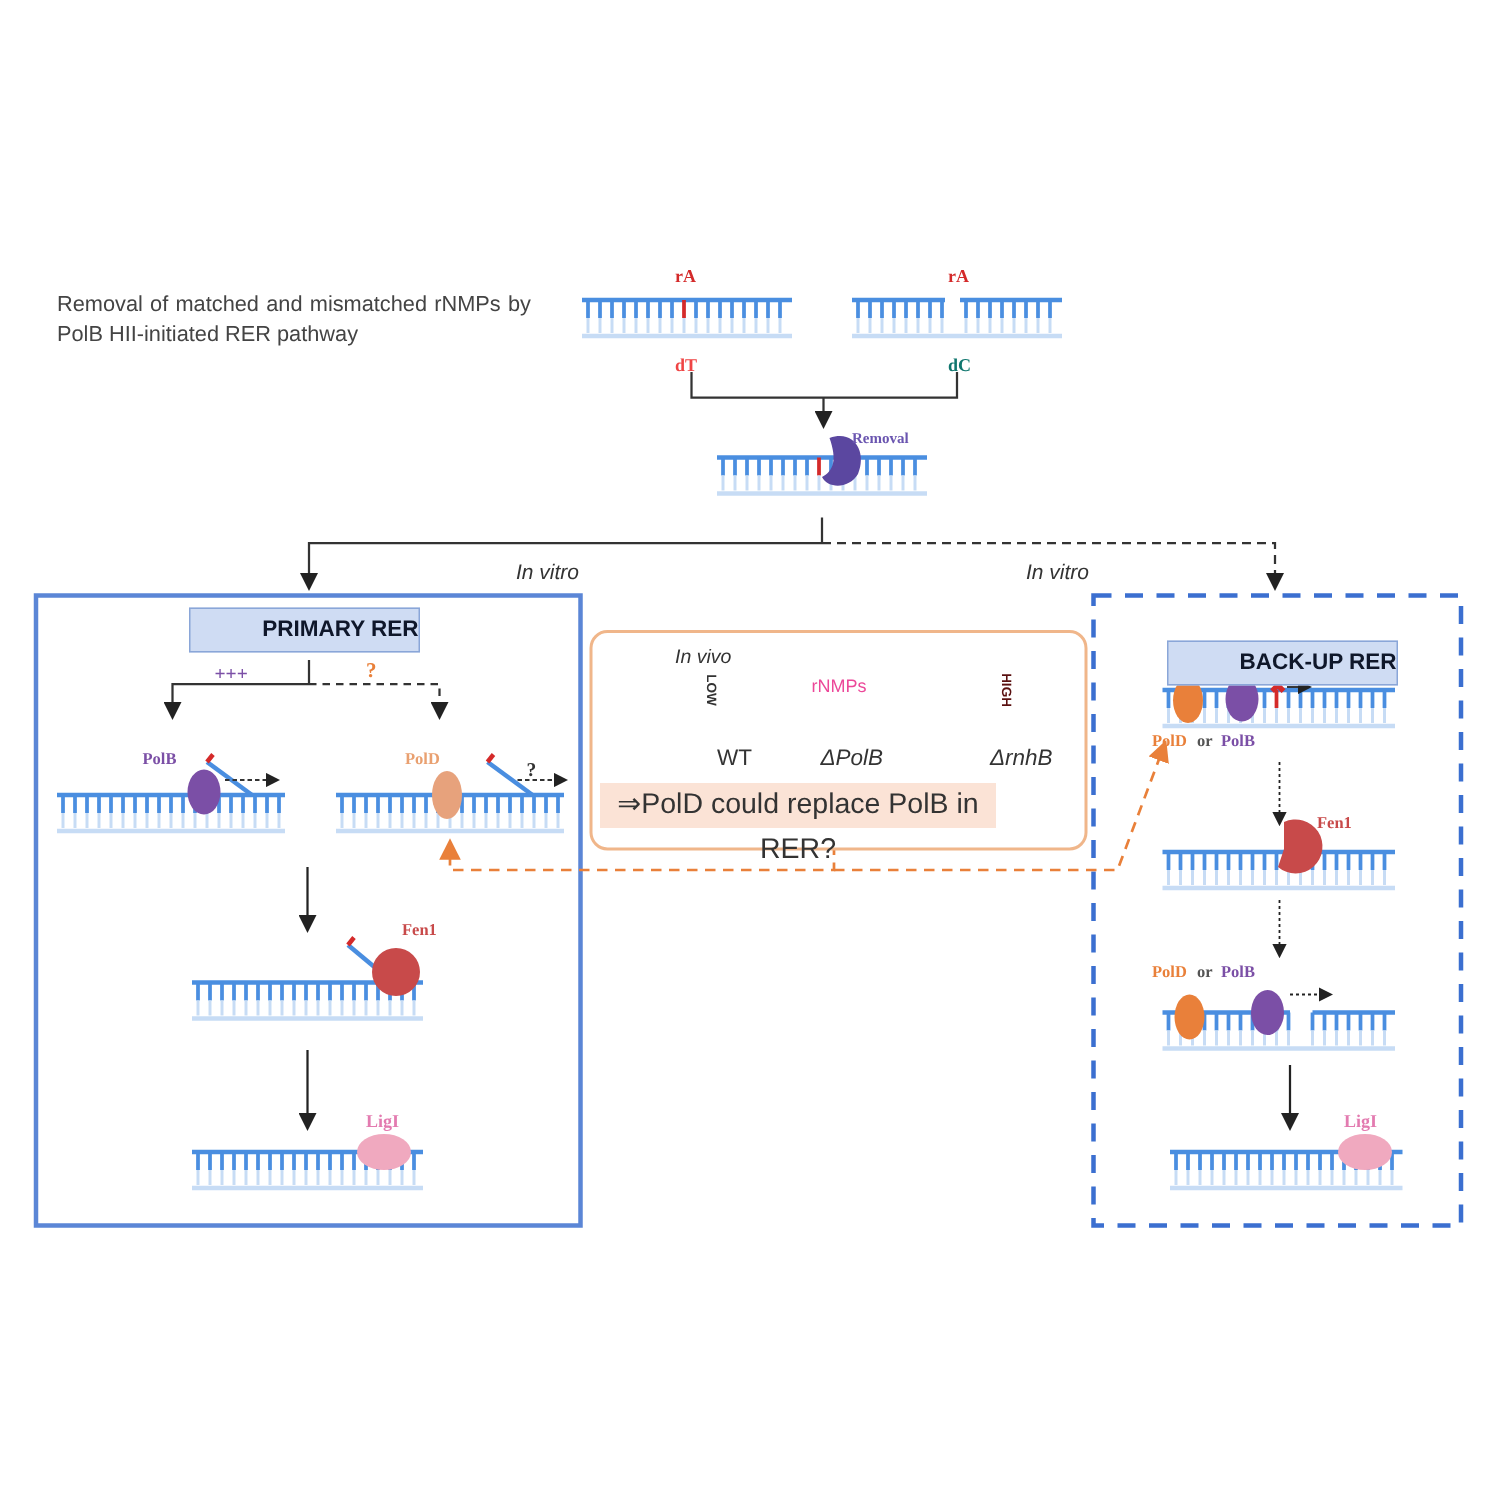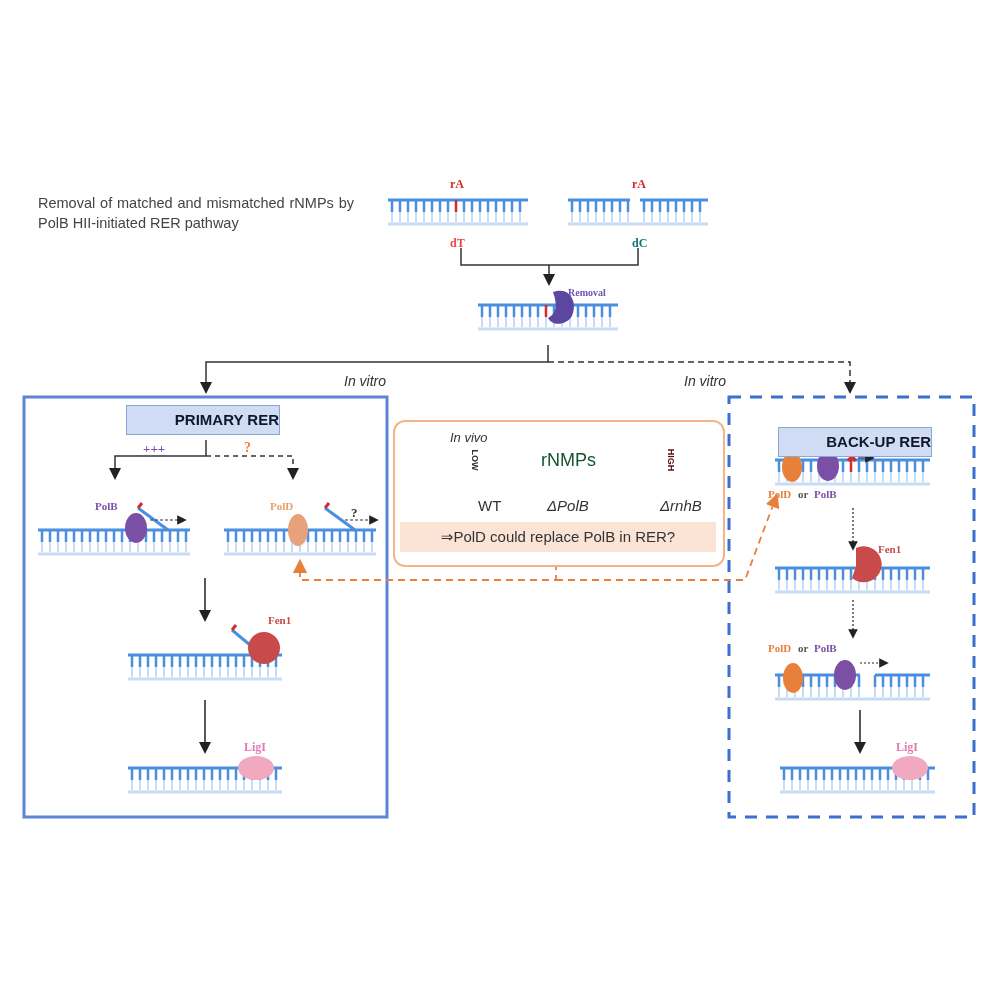--- a/index.html
+++ b/index.html
@@ -4,21 +4,21 @@
 <style>
   html, body { margin:0; padding:0; background:#ffffff; }
   body { width:1000px; height:1000px; position:relative; overflow:hidden; font-family:"Liberation Sans", sans-serif; }
   #canvas { position:absolute; left:0; top:0; width:1000px; height:1000px; }
   .t { position:absolute; white-space:nowrap; }
   .title-text { left:38px; top:193px; width:316px; font-size:14.5px; line-height:20px; color:#444; white-space:normal; text-align:justify; }
   .lbl { font-weight:bold; font-size:11px;font-family:Liberation Serif, serif; }
   .invitro { font-style:italic; font-size:14px; color:#333;margin-top:30px; }
   .boxtitle { position:absolute; background:#cfdcf3; border:1.5px solid #8aa6d8; font-weight:bold; font-size:15px; color:#0f172a; text-align:right; line-height:28px; }
   .invivo-box { position:absolute; left:393px; top:420px; width:328px; height:143px; border:2px solid #f0b68a; border-radius:12px; background:#fff; }
-  .question-bar { position:absolute; left:400px; top:522px; width:316px; height:30px; background:#fbe3d6; font-size:15px; color:#333; line-height:30px; text-align:center; }
+  .question-bar { position:absolute; left:400px; top:522px; width:264px; height:30px; background:#fbe3d6; font-size:19px; color:#333; line-height:30px; text-align:center; }
   .gen { font-size:15px; color:#333; }
 </style>
 </head>
 <body>
 
 <svg id="canvas" viewBox="0 0 1000 1000" xmlns="http://www.w3.org/2000/svg">
   <defs>
     <marker id="arr" markerWidth="8" markerHeight="8" refX="4" refY="4" orient="auto">
       <path d="M0,0 L8,4 L0,8 z" fill="#222"></path>
     </marker>
@@ -576,19 +576,19 @@
 <div class="t lbl" style="left:798px;top:488px;color:#555;">or</div>
 <div class="t lbl" style="left:814px;top:488px;color:#7b4fa6;">PolB</div>
 <div class="t lbl" style="left:878px;top:543px;color:#c84a4a;">Fen1</div>
 <div class="t lbl" style="left:768px;top:642px;color:#e9803a;">PolD</div>
 <div class="t lbl" style="left:798px;top:642px;color:#555;">or</div>
 <div class="t lbl" style="left:814px;top:642px;color:#7b4fa6;">PolB</div>
 <div class="t lbl" style="left:896px;top:740px;color:#e37bb0;font-size:12px;">LigI</div>
 
 <div class="invivo-box"></div>
 <div class="t" style="left:407px;top:430px;font-style:italic;font-size:13px;color:#333;margin-left:43px;">In vivo</div>
-<div class="t" style="left:541px;top:450px;font-size:18px;color:#14532d;">rNMPs</div>
+<div class="t" style="left:541px;top:450px;font-size:12px;color:#ec4899;">rNMPs</div>
 <div class="t" style="left:464px;top:455px;font-size:9px;font-weight:bold;color:#333;transform:rotate(90deg);">LOW</div>
 <div class="t" style="left:660px;top:455px;font-size:9px;font-weight:bold;color:#5a1010;transform:rotate(90deg);">HIGH</div>
 <div class="t gen" style="left:478px;top:497px;">WT</div>
 <div class="t gen" style="left:547px;top:497px;font-style:italic;">ΔPolB</div>
 <div class="t gen" style="left:660px;top:497px;font-style:italic;">ΔrnhB</div>
 <div class="question-bar">⇒PolD could replace PolB in RER?</div>
 
 </body></html>

